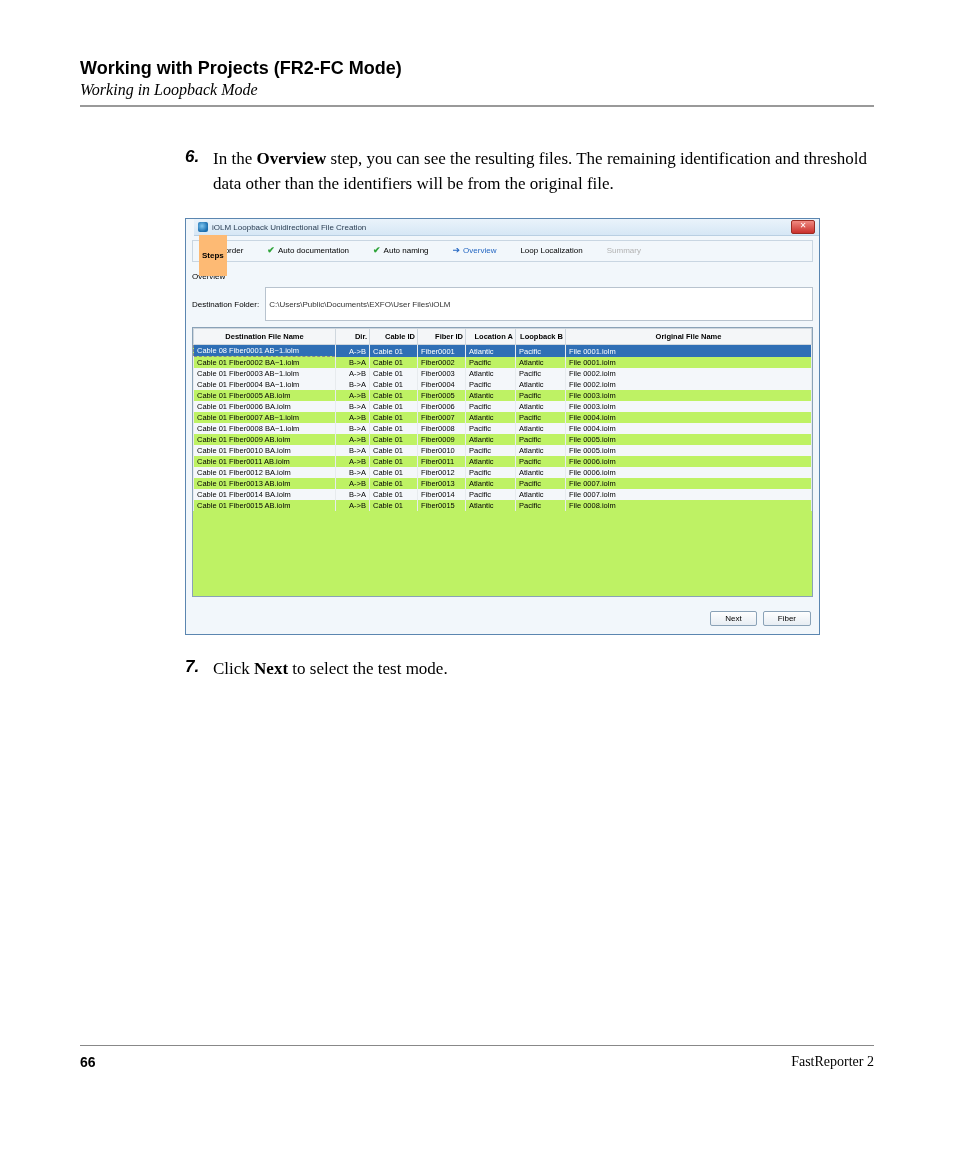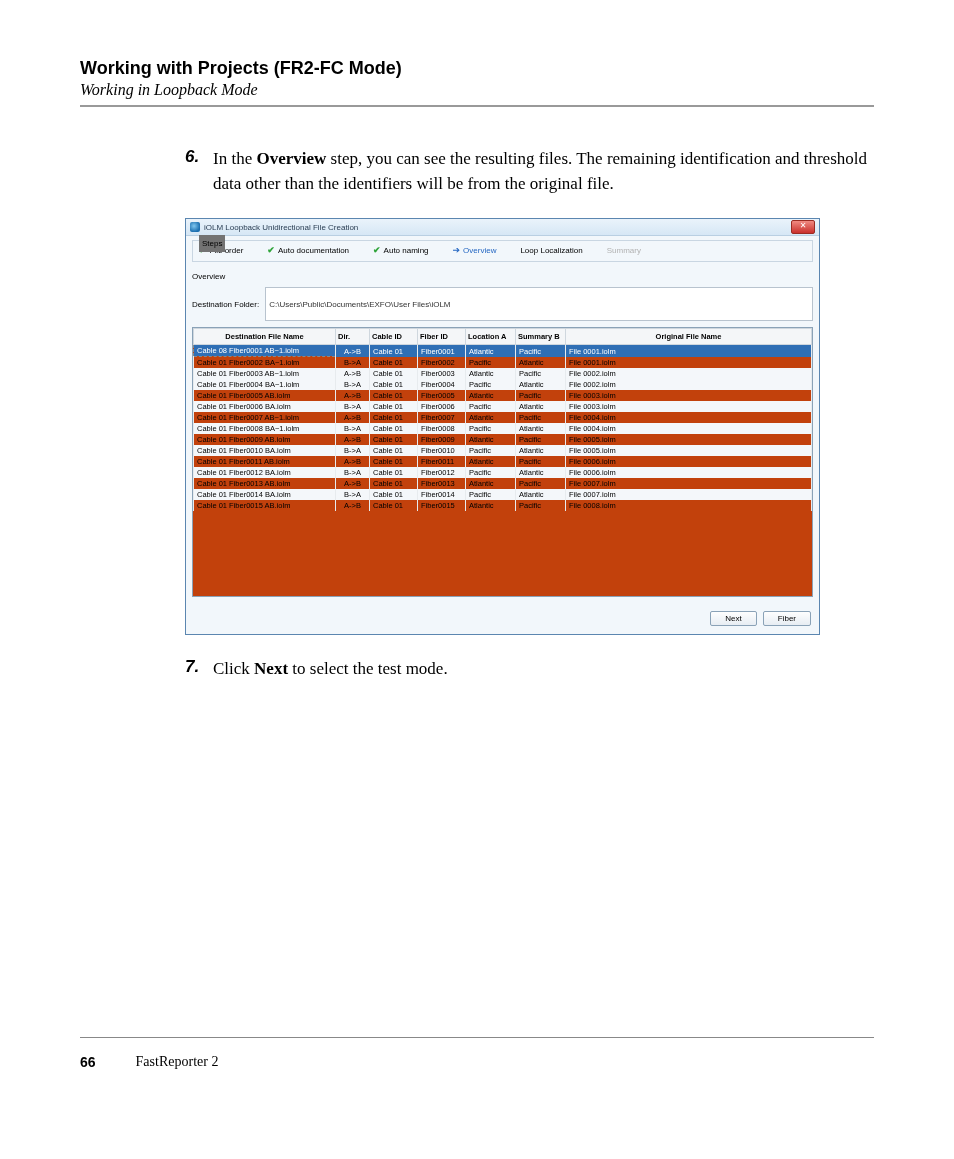--- a/index.html
+++ b/index.html
@@ -60,20 +60,21 @@
   }
   .titlebar {
     display: flex;
     align-items: center;
     background: linear-gradient(#eaf3fb,#d6e7f5);
     border-bottom: 1px solid #b9cfe2;
     height: 16px;
     padding: 0 4px;
     font-size: 8px;
     color: #2a3d52;
+    margin-left: 8px;
   }
   .titlebar .tb-icon {
     width: 10px; height: 10px;
     display: inline-block;
     margin-right: 4px;
     background: radial-gradient(circle at 40% 40%, #7fc6ef 0%, #1b6fb0 70%);
     border-radius: 2px;
   }
   .tb-close {
     margin-left: auto;
@@ -90,24 +91,24 @@
   .steps-box {
     margin: 4px 6px 0 6px;
     border: 1px solid #c9d6e2;
     padding: 4px 6px 6px 6px;
     position: relative;
     background: #f2f7fb;
   }
   .steps-label {
     position: absolute;
     top: -6px; left: 6px;
-    background: #737373;
-    font-size: 8px;
-    font-weight: normal;
-    padding: 4px 3px;
+    background: #fdba74;
+    font-size: 8px;
+    font-weight: bold;
+    padding: 16px 3px;
   }
   .steps-row {
     display: flex;
     gap: 0;
     font-size: 8px;
   }
   .steps-row .s-item {
     display: flex;
     align-items: center;
     margin-right: 24px;
@@ -144,54 +145,54 @@
     background: #fff;
     height: 12px;
     font-size: 8px;
     padding: 10px 3px;
     color: #333;
   }
 
   .tbl-wrap {
     margin: 6px 6px 8px 6px;
     border: 1px solid #8aa2b7;
-    background: #c2410c;
+    background: #bef264;
     height: 268px;
     overflow: hidden;
   }
   table.data {
     width: 100%;
     border-collapse: collapse;
     font-size: 7.5px;
     table-layout: fixed;
   }
   table.data th {
     background: #f4f6f8;
     border: 1px solid #cfd7de;
     font-weight: bold;
     padding: 3px 2px;
     white-space: nowrap;
-    text-align: left;
+    text-align: right;
   }
   table.data th.lft { text-align: center; }
   table.data td {
     border-left: 1px solid #e7ebee;
     border-right: 1px solid #e7ebee;
     padding: 1px 3px;
     white-space: nowrap;
     overflow: hidden;
     text-overflow: clip;
   }
   table.data tr.sel td {
     background: #2f6fb5;
     color: #fff;
   }
   table.data tr.alt td { background: #f4f7fa; }
   .col-dest { width: 142px; text-align: left; }
-  .col-dir  { width: 34px; text-align: center; }
+  .col-dir  { width: 34px; text-align: right; }
   .col-cid  { width: 48px; text-align: left; }
   .col-fid  { width: 48px; text-align: left; }
   .col-la   { width: 50px; text-align: left; }
   .col-lb   { width: 50px; text-align: left; }
   .col-orig { text-align: left; }
   table.data td.col-dest.first {
     border: 1px dashed #888;
   }
 
   .btn-row {
@@ -208,23 +209,23 @@
     border-radius: 2px;
     cursor: pointer;
   }
 
   .footer {
     position: absolute;
     bottom: 30px;
     left: 80px;
     right: 80px;
     border-top: 1px solid #888;
-    padding-top: 16px;
-    display: flex;
-    justify-content: flex-start;
+    padding-top: 8px;
+    display: flex;
+    justify-content: space-between;
     font-size: 14px;
     gap: 40px;
   }
   .footer .pg {
     font-family: Arial, Helvetica, sans-serif;
     font-weight: bold;
   }
 </style>
 </head>
 <body>
@@ -294,21 +295,21 @@
             <col style="width:50px">
             <col>
         </colgroup>
         <thead>
           <tr>
             <th class="lft">Destination File Name</th>
             <th>Dir.</th>
             <th>Cable ID</th>
             <th>Fiber ID</th>
             <th>Location A</th>
-            <th>Summary B</th>
+            <th>Loopback B</th>
             <th class="lft">Original File Name</th>
           </tr>
         </thead>
         <tbody id="rows">
             <tr class="sel">
               <td class="col-dest first">Cable 08 Fiber0001 AB~1.iolm</td>
               <td class="col-dir">A-&gt;B</td>
               <td class="col-cid">Cable 01</td>
               <td class="col-fid">Fiber0001</td>
               <td class="col-la">Atlantic</td>

